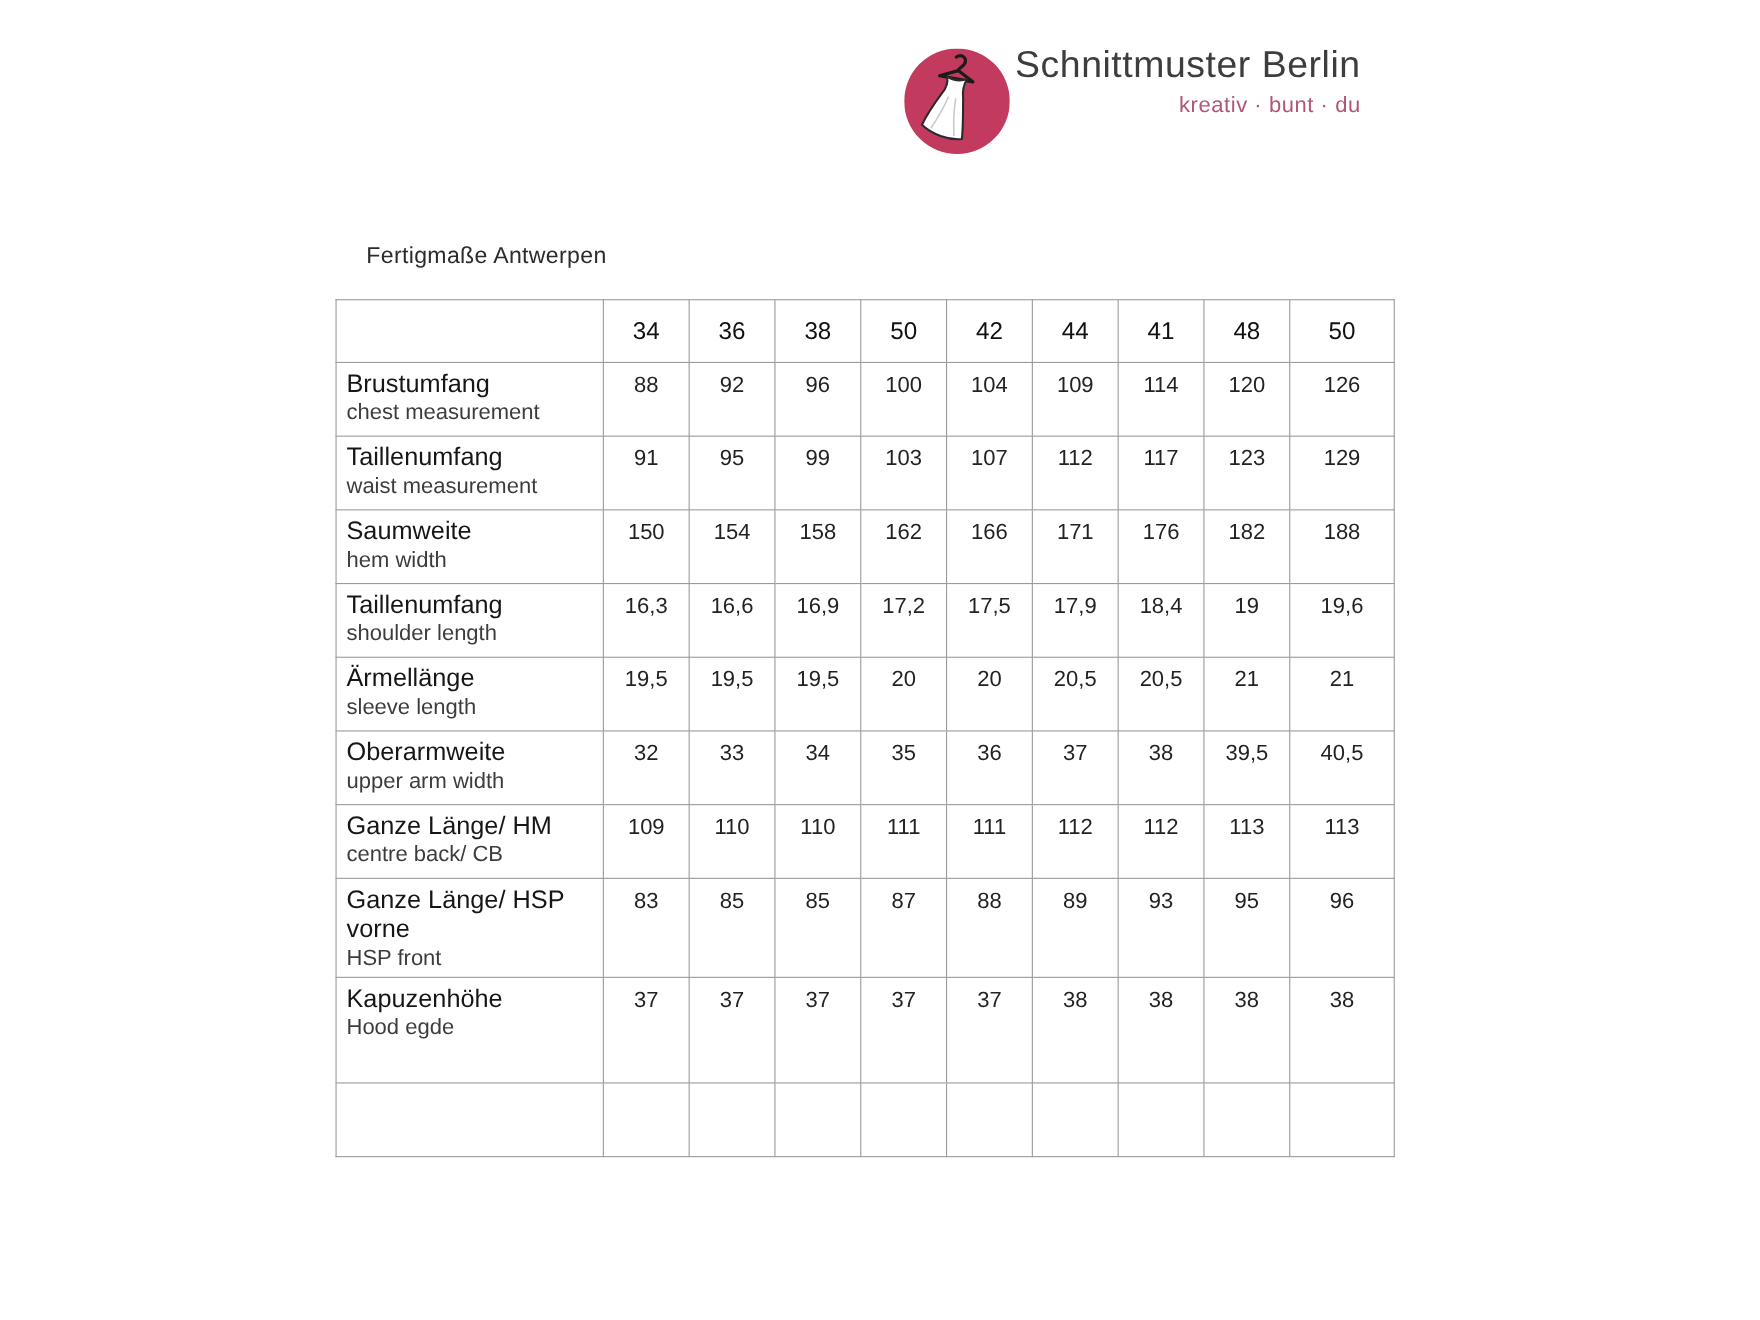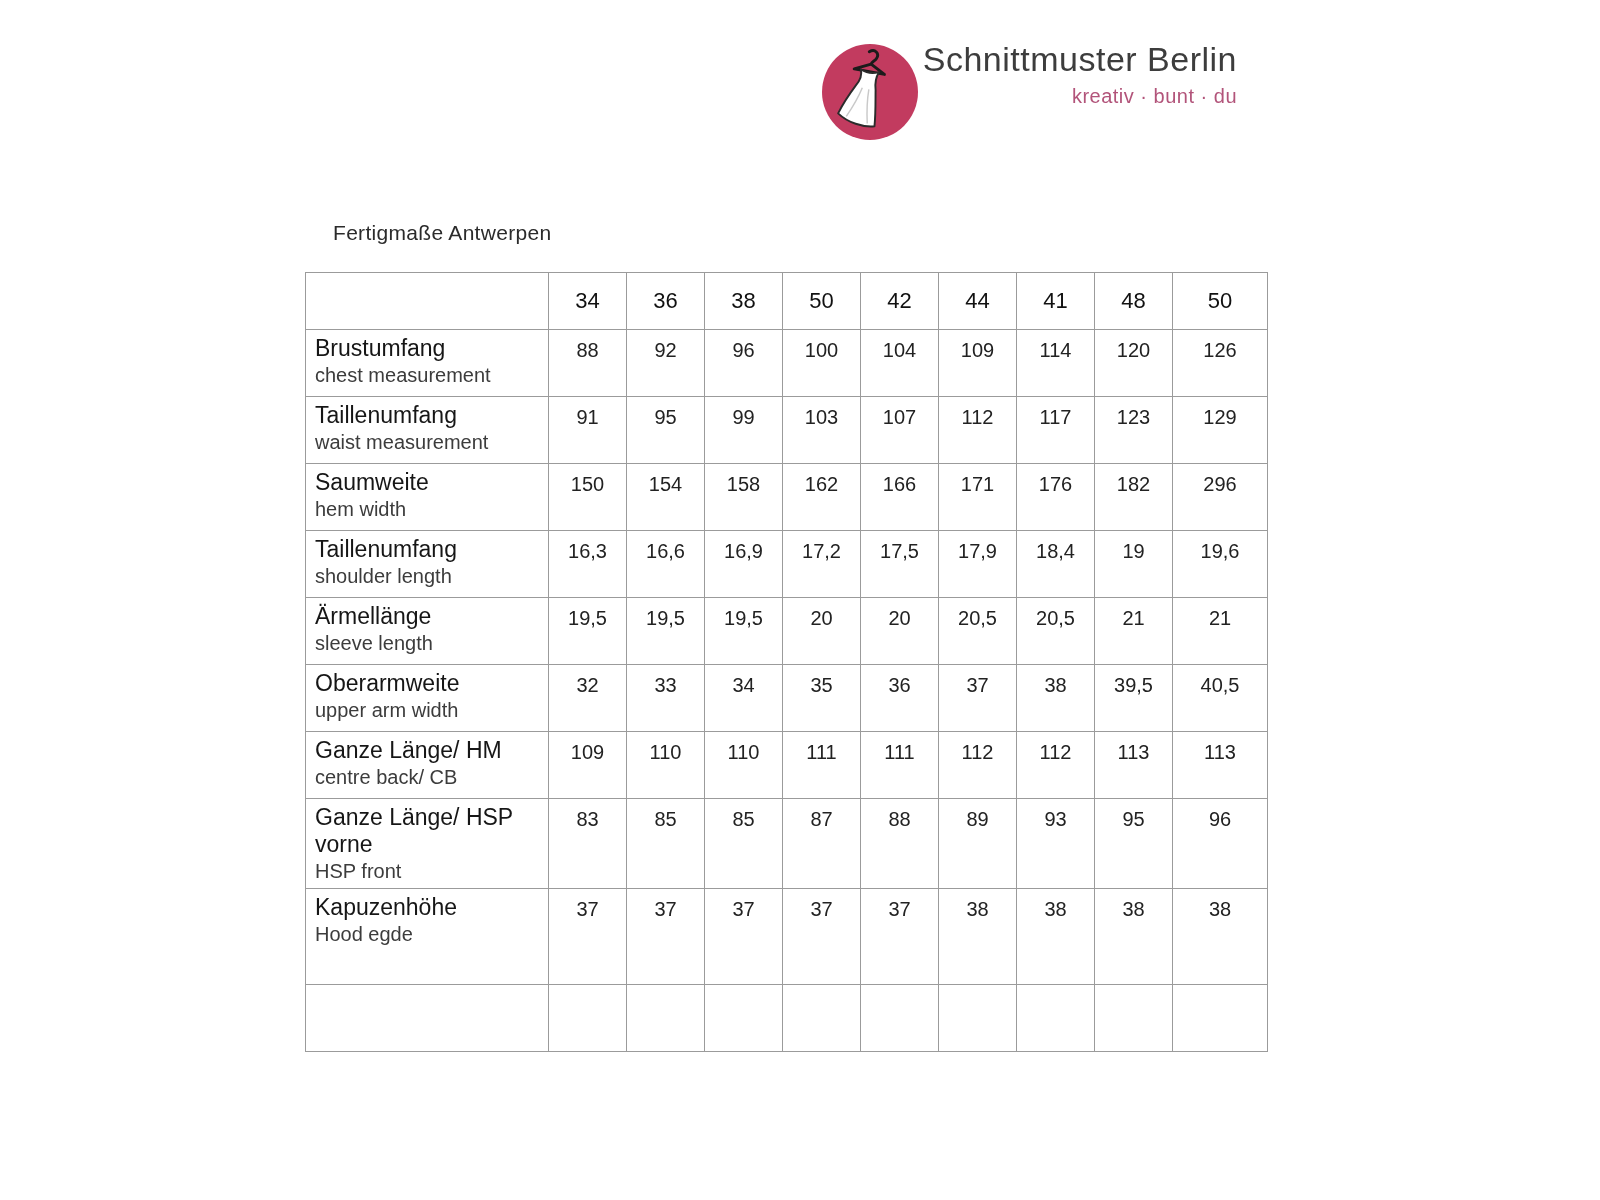--- a/index.html
+++ b/index.html
@@ -120,21 +120,21 @@
             <div class="en">hem width</div>
           </th>
           <td>150</td>
           <td>154</td>
           <td>158</td>
           <td>162</td>
           <td>166</td>
           <td>171</td>
           <td>176</td>
           <td>182</td>
-          <td>296</td>
+          <td>188</td>
         </tr>
         <tr>
           <th>
             <div class="de">Taillenumfang</div>
             <div class="en">shoulder length</div>
           </th>
           <td>16,3</td>
           <td>16,6</td>
           <td>16,9</td>
           <td>17,2</td>

